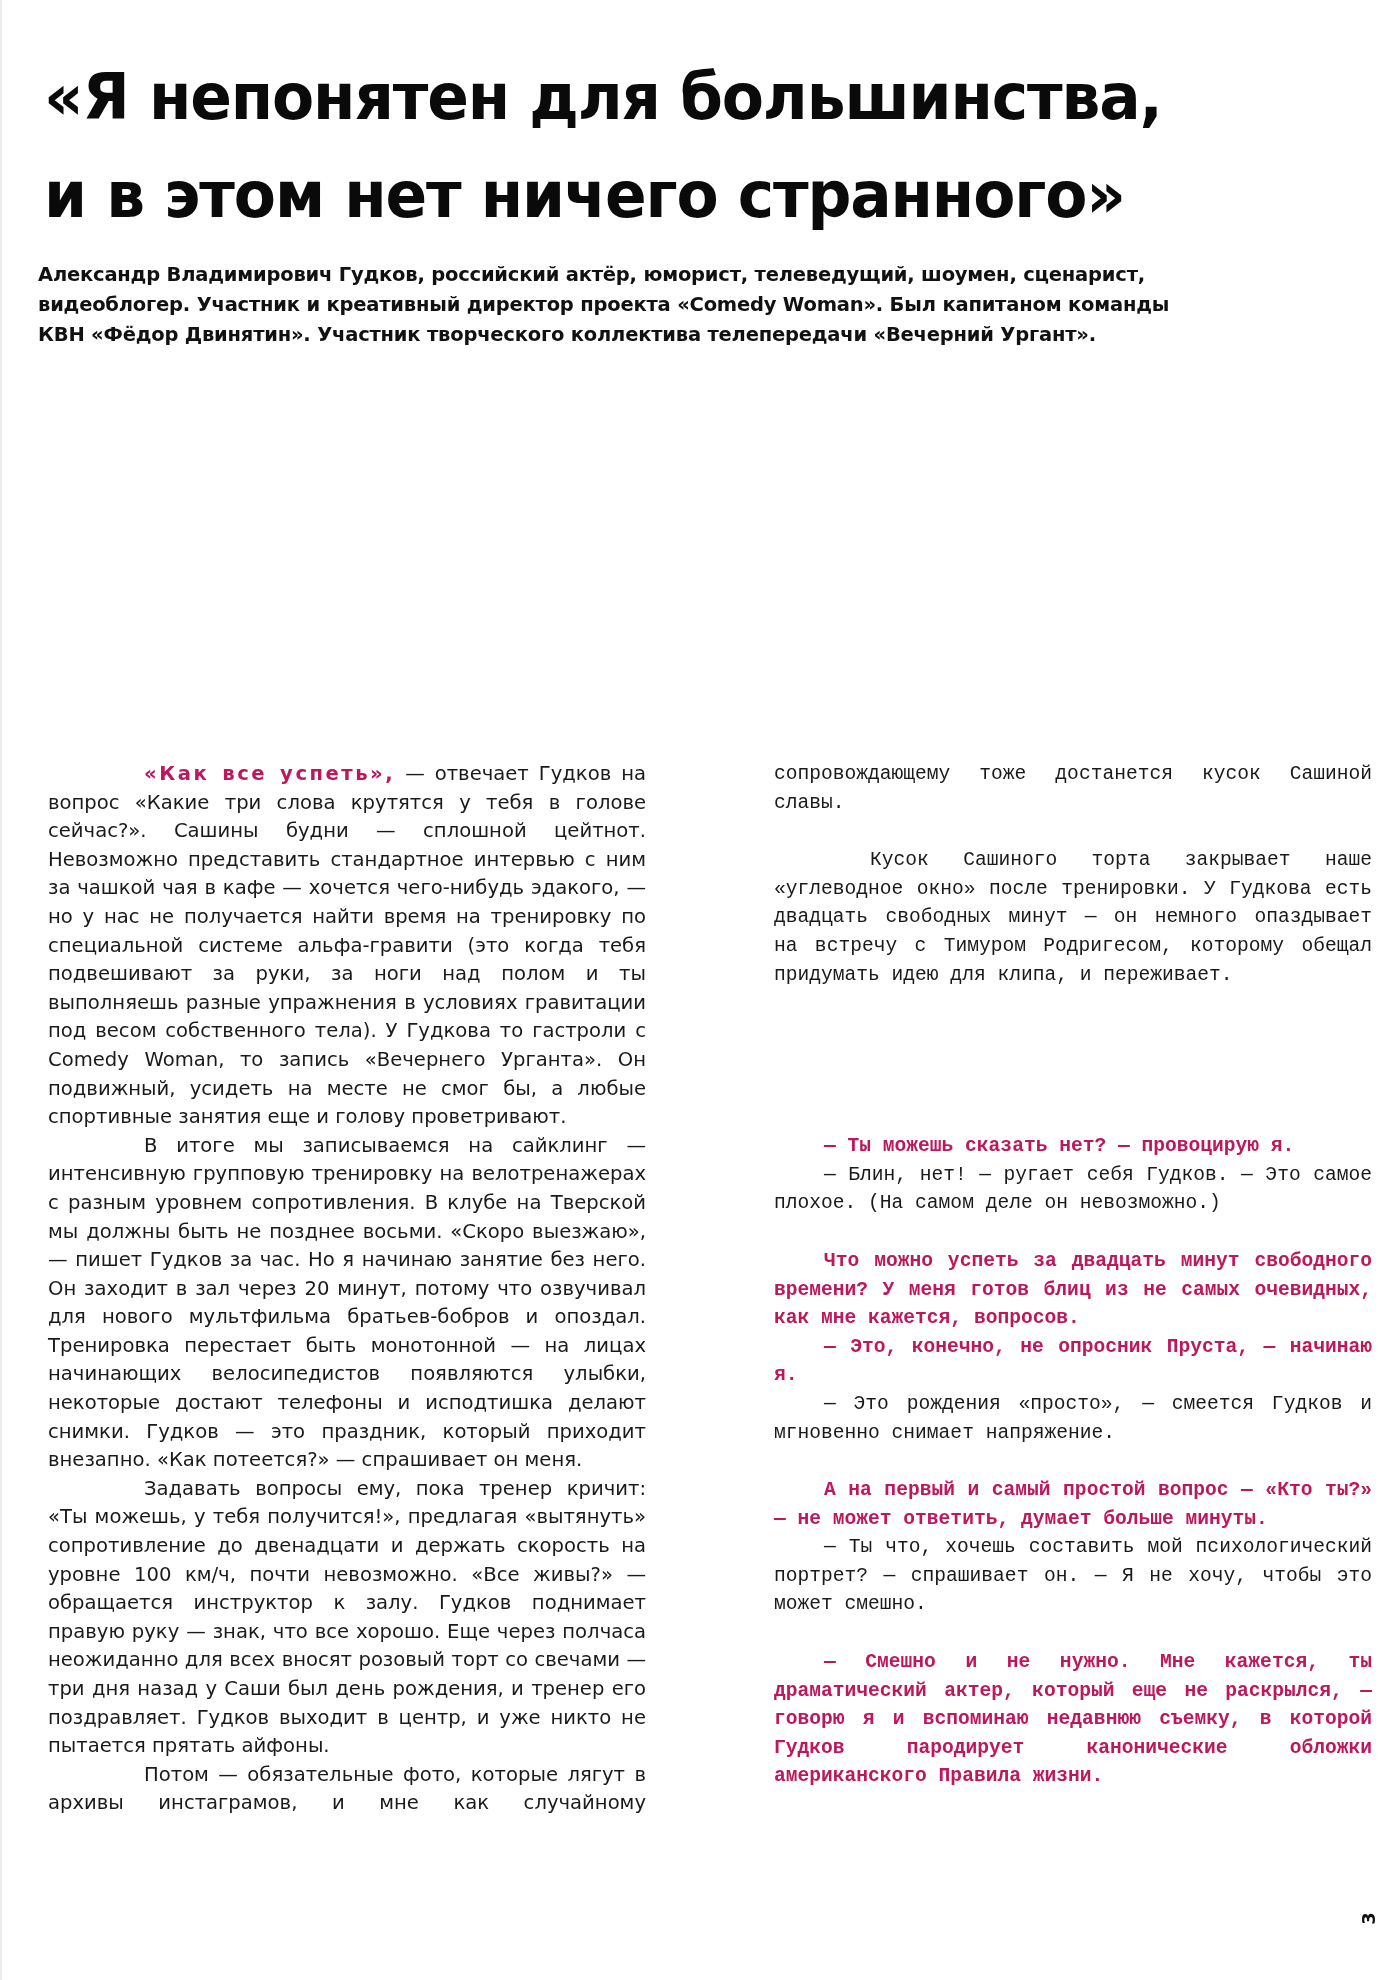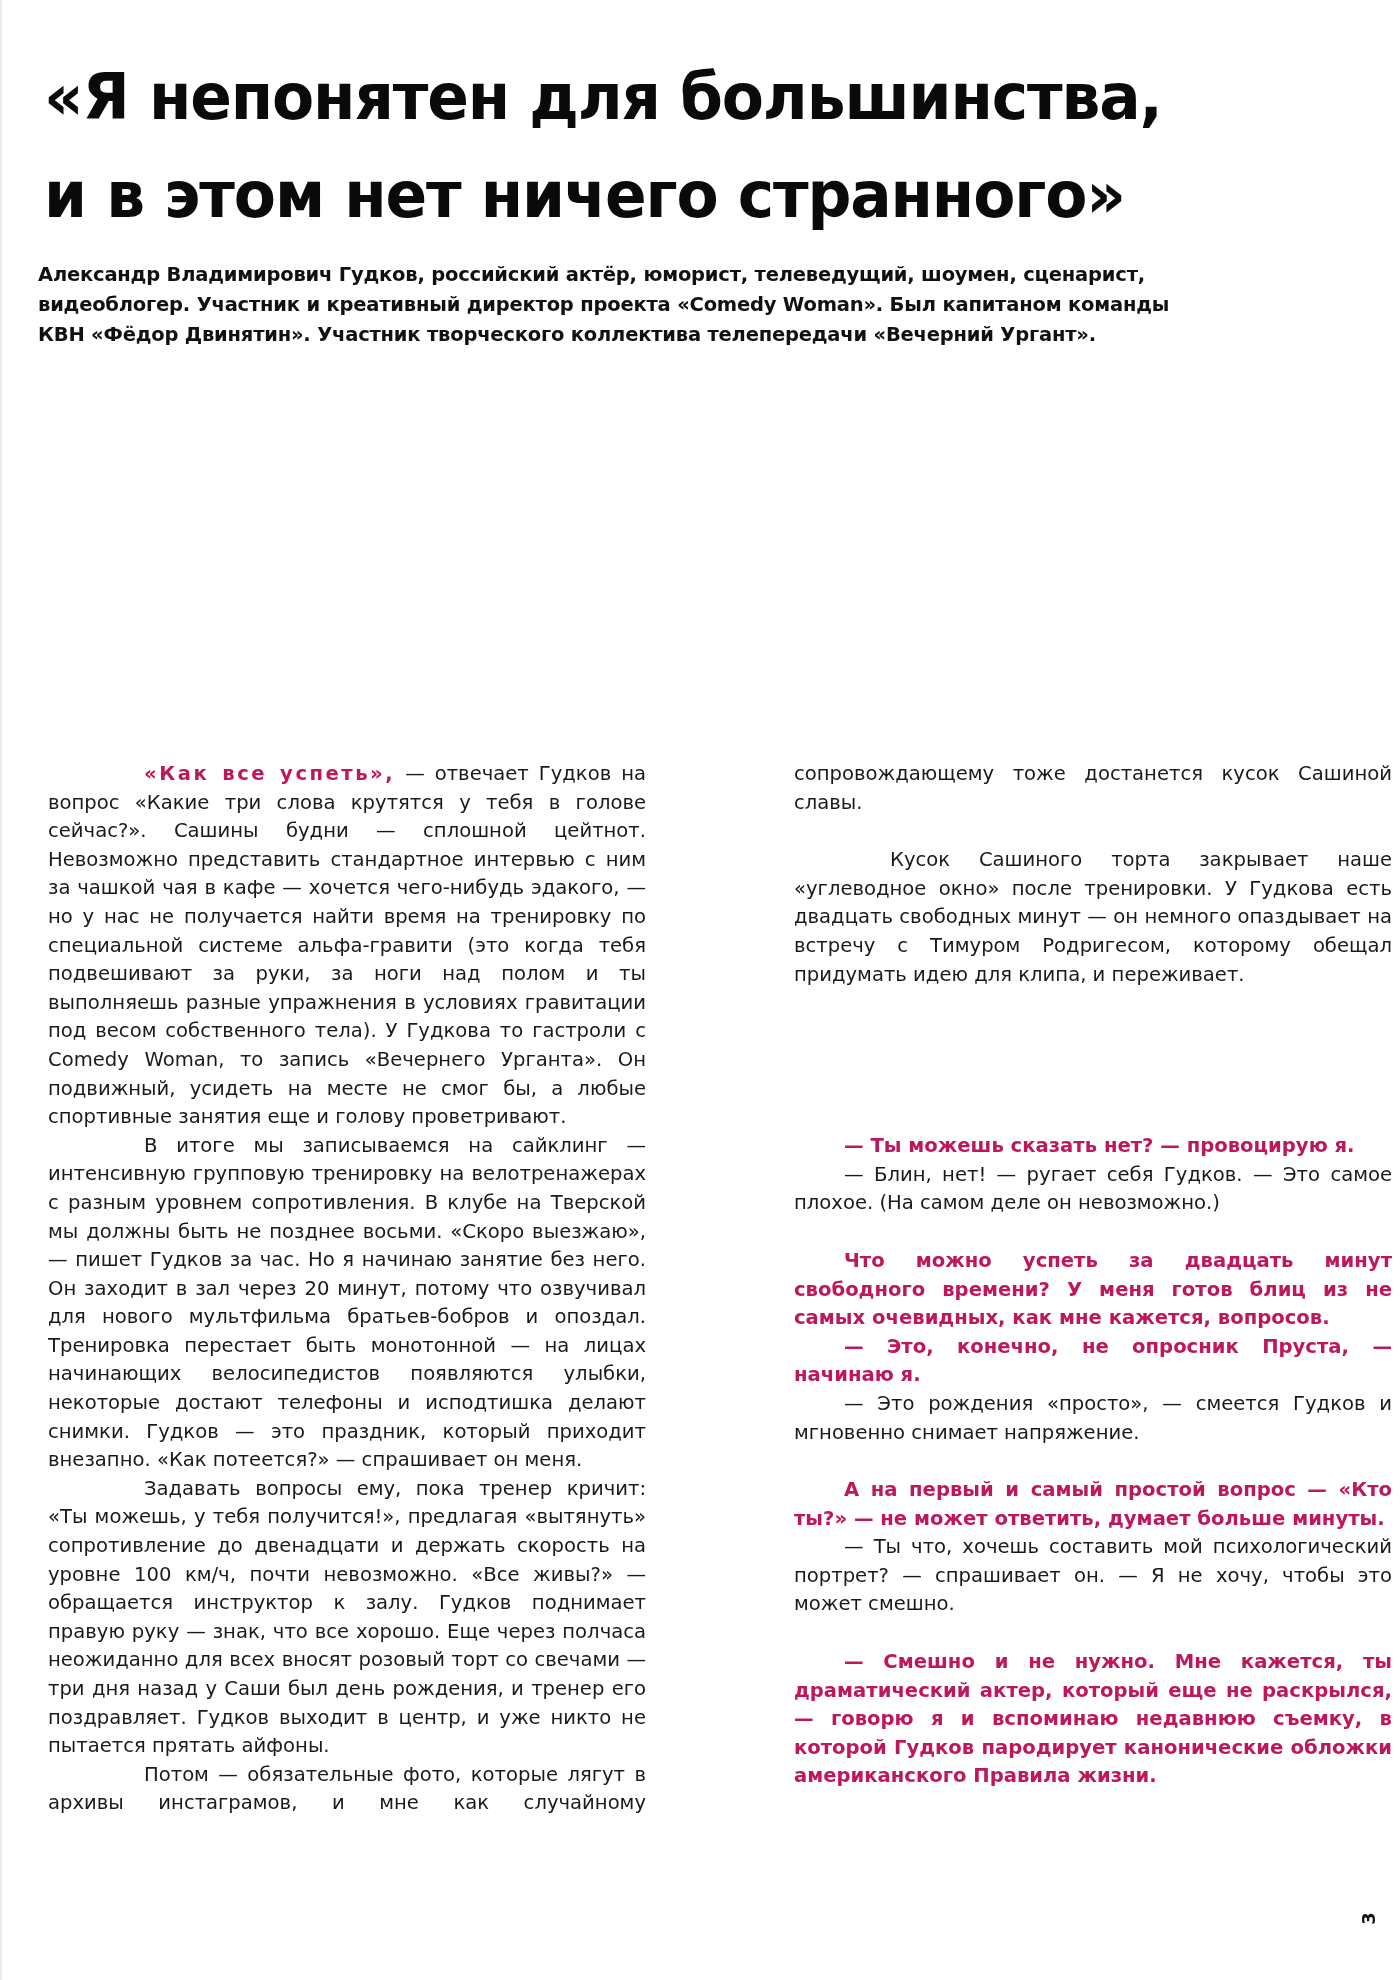--- a/index.html
+++ b/index.html
@@ -54,21 +54,21 @@
     .col {
       position: absolute;
       top: 760px;
       width: 598px;
       font-family: "DejaVu Sans", sans-serif;
       font-size: 19.6px;
       line-height: 28.6px;
       color: #1a1a1a;
     }
     .col-left { left: 48px; }
-    .col-right { left: 794px; width: 598px; }
+    .col-right { left: 774px; width: 598px; font-family: Liberation Mono, monospace; }
     .col p {
       margin: 0;
       text-align: justify;
       text-align-last: left;
     }
     .indent { text-indent: 96px; }
     .indent-sm { text-indent: 50px; }
     .b { font-weight: bold; color: #be185d; }
     .gap { height: 29px; }
     .gap-lg { height: 100px; }

